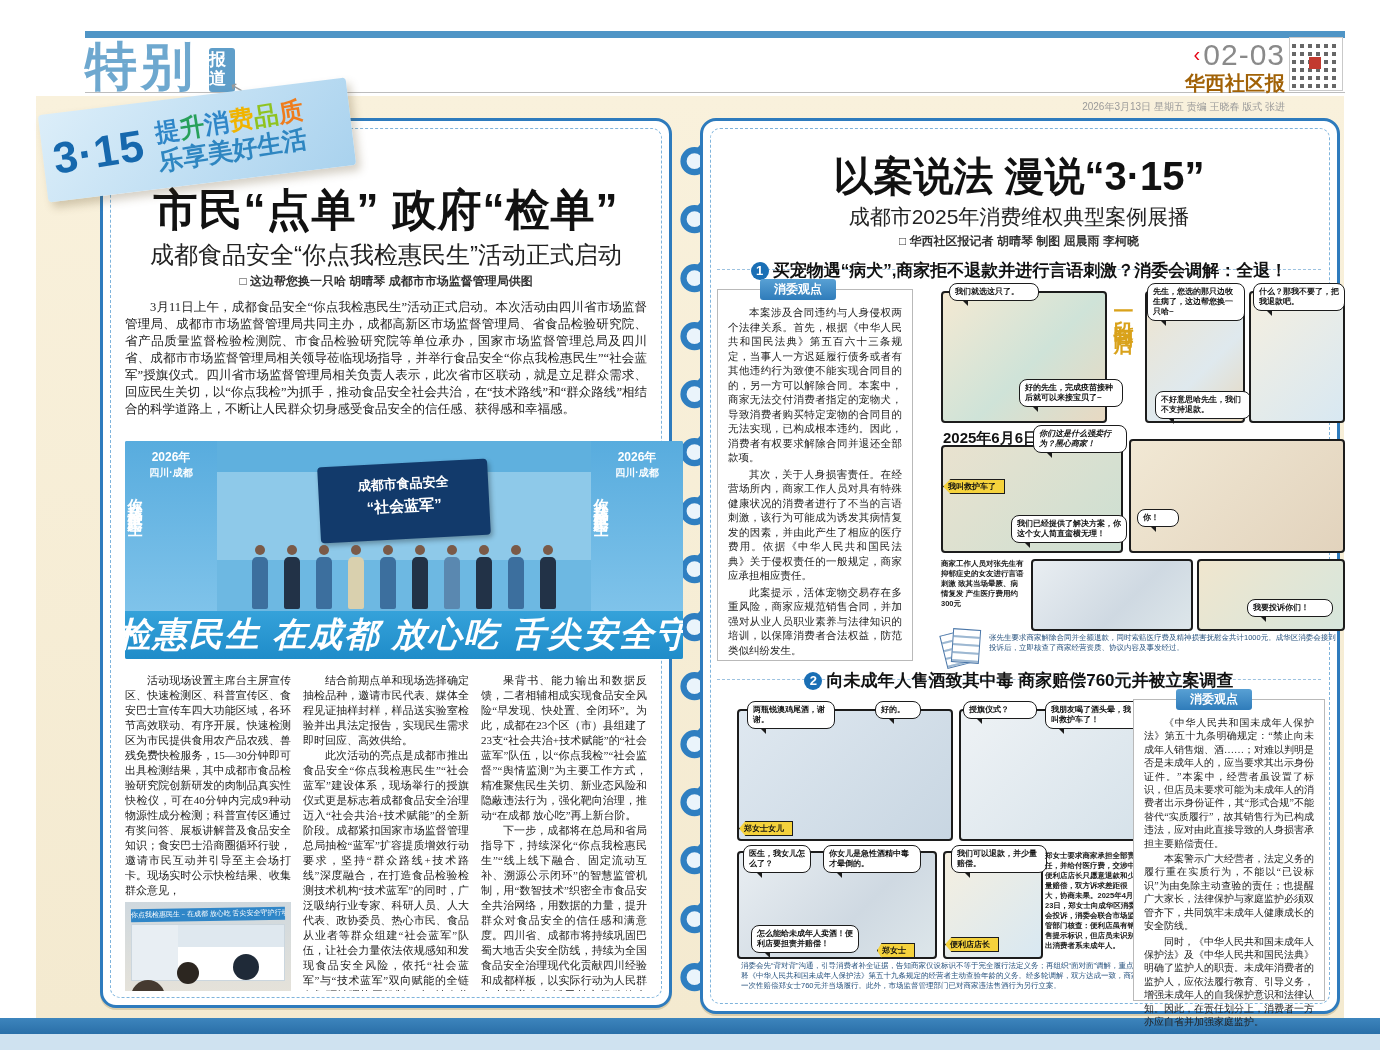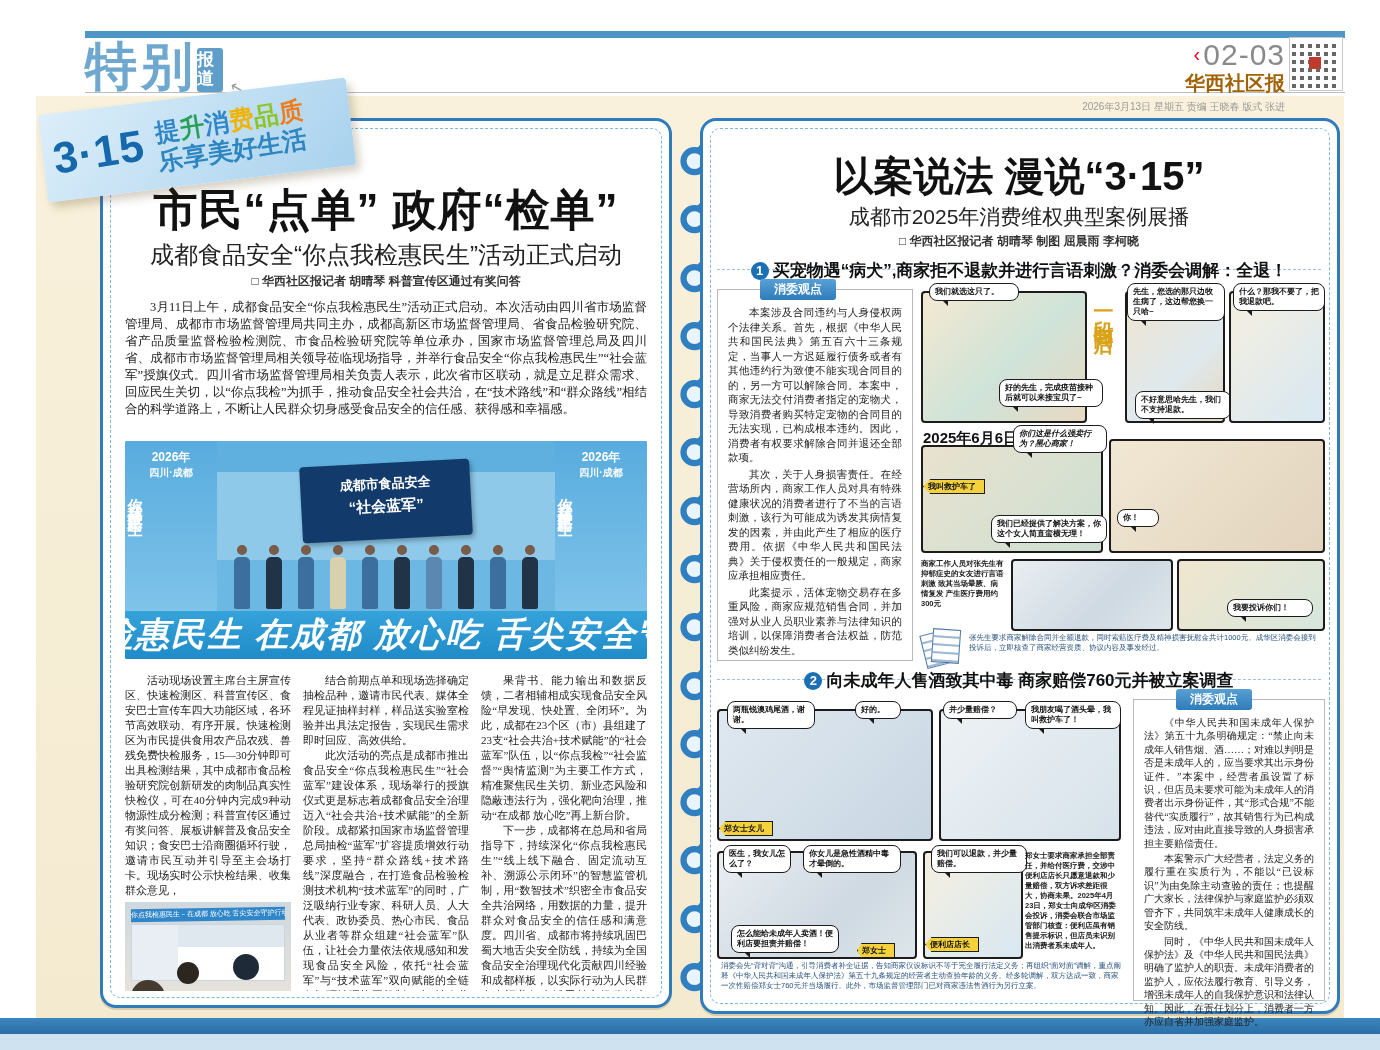--- a/index.html
+++ b/index.html
@@ -4,21 +4,21 @@
 <style>
   html,body{margin:0;padding:0;}
   body{width:1380px;height:1050px;position:relative;background:#ffffff;overflow:hidden;
        font-family:"Liberation Sans",sans-serif;-webkit-font-smoothing:antialiased;}
   .abs{position:absolute;}
 
   
   .topbar{left:85px;top:31px;width:1260px;height:7px;background:#4f95c6;}
   .brand{left:85px;top:40px;height:52px;display:flex;align-items:flex-end;}
   .brand-big{font-size:52px;font-weight:bold;color:#6ea8cf;letter-spacing:4px;line-height:1;}
-  .brand-box{margin-left:0;margin-top:6px;width:26px;height:44px;background:#5f9ec9;color:#fff;
+  .brand-box{margin-left:12px;margin-top:6px;width:26px;height:44px;background:#5f9ec9;color:#fff;
              font-size:17px;font-weight:bold;display:flex;flex-direction:column;align-items:center;
              justify-content:center;line-height:1.1;border-radius:3px;}
   .arrow-doodle{left:230px;top:78px;color:#9a9a9a;font-size:16px;transform:rotate(-15deg);}
   .rule{left:85px;top:92px;width:1260px;height:1px;background:#bdbdbd;}
   .mh-right{right:95px;top:38px;text-align:right;}
   .pageno{font-size:30px;color:#8a8a8a;letter-spacing:1px;}
   .pageno .lt{color:#e60012;font-size:20px;vertical-align:4px;margin-right:2px;}
   .papername{font-size:20px;font-weight:bold;color:#a16207;margin-top:-2px;}
   .dateline{font-size:10px;color:#9a9a9a;margin-top:3px;}
   .qr{right:38px;top:38px;width:48px;height:48px;background:
@@ -56,21 +56,21 @@
   .ring{width:44px;height:52px;}
 
   
   .lp-title{left:14px;top:60px;width:538px;text-align:center;font-size:44px;font-weight:900;color:#111;letter-spacing:1px;}
   .lp-sub{left:14px;top:118px;width:538px;text-align:center;font-size:24px;color:#222;}
   .lp-byline{left:14px;top:152px;width:538px;text-align:center;font-size:12px;font-weight:bold;color:#333;}
   .lp-lead{left:22px;top:178px;width:522px;font-family:"Liberation Serif",serif;font-size:12.5px;
            line-height:17px;text-align:justify;color:#222;text-indent:2em;}
   
   .stage{left:22px;top:320px;width:522px;height:218px;border-radius:2px;overflow:hidden;
-         background:linear-gradient(#45a0d8,#62b2e2);}
+         background:linear-gradient(#45a0d8,#62b2e2);padding-left:36px;}
   .stage-side{position:absolute;top:0;width:92px;height:170px;background:linear-gradient(#58acde,#7fc3ea);
               color:#fff;text-align:center;}
   .stage-side.l{left:0;} .stage-side.r{right:0;}
   .stage-year{font-size:12px;font-weight:bold;margin-top:8px;}
   .stage-place{font-size:10px;font-weight:bold;}
   .stage-vert{writing-mode:vertical-rl;font-size:15px;font-weight:bold;letter-spacing:4px;margin-top:6px;}
   .stage-city{position:absolute;left:92px;right:92px;top:0;height:170px;
               background:linear-gradient(#5fb0de 0 18%,#8ec9e9 18% 70%,#6db8e2 70% 100%);}
   .stage-flag{position:absolute;left:50%;top:22px;transform:translateX(-50%) rotate(-3deg);
               width:170px;height:76px;background:#123a6b;color:#fff;text-align:center;
@@ -112,21 +112,21 @@
 
   .vpbox{position:absolute;border:1px solid #b9b9b9;background:#fff;padding:16px 10px 8px 10px;box-sizing:border-box;}
   .vptab{position:absolute;top:-11px;left:42px;background:linear-gradient(#58a0d4,#2f7cba);color:#fff;
          font-size:12px;font-weight:bold;padding:2px 14px;border-radius:3px;}
   .vpbox p{margin:0 0 2px 0;font-family:"Liberation Serif",serif;text-align:justify;text-indent:2em;color:#222;}
   .vp1{left:14px;top:168px;width:196px;height:372px;}
   .vp1 p{font-size:10.5px;line-height:14.5px;}
   .vp2{right:12px;top:578px;width:192px;height:302px;}
   .vp2 p{font-size:10px;line-height:13.4px;}
 
-  .comic{position:absolute;}
+  .comic{position:absolute;margin-left:20px;}
   .comic1{left:218px;top:162px;width:400px;height:378px;}
   .comic2{left:14px;top:578px;width:400px;height:302px;}
   .panel{position:absolute;border:2px solid #1c1c1c;border-radius:4px;overflow:hidden;}
   .pp1{background:linear-gradient(135deg,#f4e9d2,#cfe3d8 55%,#e8d9c2);}
   .pp2{background:linear-gradient(135deg,#eee4cf,#dfe9ee 60%,#e5d8c0);}
   .pp3{background:linear-gradient(135deg,#f5efe0,#d8e8f2);}
   .pp4{background:linear-gradient(135deg,#e9e2cf,#ccdfd2);}
   .pp5{background:linear-gradient(135deg,#f1e8d4,#e2d3bd);}
   .pp6{background:linear-gradient(135deg,#e9eef2,#cfd9e2 60%,#dde6ea);}
   .pp7{background:linear-gradient(135deg,#f0e6ce,#d6e6dc);}
@@ -230,21 +230,21 @@
       </svg></div>
     <div class="ring"><svg viewBox="0 0 24 28" width="44" height="52">
         <path d="M21 3 C15 9 11 13 9 17" stroke="#2f7fc1" stroke-width="3.4" fill="none" stroke-linecap="round"></path>
         <circle cx="9" cy="19" r="6" fill="#eaf4fb" stroke="#2f7fc1" stroke-width="3.4"></circle>
       </svg></div>
   </div>
 
 <div class="abs page page-left">
   <div class="abs lp-title">市民“点单” 政府“检单”</div>
   <div class="abs lp-sub">成都食品安全“你点我检惠民生”活动正式启动</div>
-  <div class="abs lp-byline">□ 华西社区报记者 胡晴琴 科普宣传区通过有奖问答</div>
+  <div class="abs lp-byline">□ 这边帮您换一只哈 胡晴琴 成都市市场监督管理局供图</div>
   <div class="abs lp-lead">3月11日上午，成都食品安全“你点我检惠民生”活动正式启动。本次活动由四川省市场监督管理局、成都市市场监督管理局共同主办，成都高新区市场监督管理局、省食品检验研究院、省产品质量监督检验检测院、市食品检验研究院等单位承办，国家市场监督管理总局及四川省、成都市市场监督管理局相关领导莅临现场指导，并举行食品安全“你点我检惠民生”“社会蓝军”授旗仪式。四川省市场监督管理局相关负责人表示，此次省市区联动，就是立足群众需求、回应民生关切，以“你点我检”为抓手，推动食品安全社会共治，在“技术路线”和“群众路线”相结合的科学道路上，不断让人民群众切身感受食品安全的信任感、获得感和幸福感。</div>
 
   <div class="abs stage">
     <div class="stage-city"></div>
     <div class="stage-side l">
       <div class="stage-year">2026年</div>
       <div class="stage-place">四川·成都</div>
       <div class="stage-vert">你点我检惠民生</div>
     </div>
     <div class="stage-side r">
@@ -344,21 +344,21 @@
   <div class="abs case-head case2-head">
     <span class="num">2</span><span>向未成年人售酒致其中毒 商家赔偿760元并被立案调查</span>
   </div>
 
   <div class="comic comic2">
     <div class="panel pp8" style="left:0;top:10px;width:212px;height:128px;"></div>
     <div class="bubble" style="left:10px;top:2px;width:76px;">两瓶锐澳鸡尾酒，谢谢。</div>
     <div class="bubble" style="left:138px;top:2px;width:34px;">好的。</div>
     <div class="ylabel" style="left:2px;top:122px;">郑女士女儿</div>
     <div class="panel pp9" style="left:222px;top:10px;width:178px;height:128px;"></div>
-    <div class="bubble" style="left:226px;top:2px;width:62px;">并少量赔偿？</div>
+    <div class="bubble" style="left:226px;top:2px;width:62px;">授旗仪式？</div>
     <div class="bubble" style="left:308px;top:2px;width:84px;">我朋友喝了酒头晕，我叫救护车了！</div>
 
     <div class="panel pp6" style="left:0;top:152px;width:196px;height:104px;"></div>
     <div class="bubble" style="left:6px;top:146px;width:56px;">医生，我女儿怎么了？</div>
     <div class="bubble" style="left:86px;top:146px;width:86px;">你女儿是急性酒精中毒才晕倒的。</div>
     <div class="bubble" style="left:14px;top:226px;width:96px;">怎么能给未成年人卖酒！便利店要担责并赔偿！</div>
     <div class="ylabel" style="left:140px;top:244px;">郑女士</div>
 
     <div class="panel pp3" style="left:206px;top:152px;width:96px;height:104px;"></div>
     <div class="bubble" style="left:214px;top:146px;width:84px;">我们可以退款，并少量赔偿。</div>

